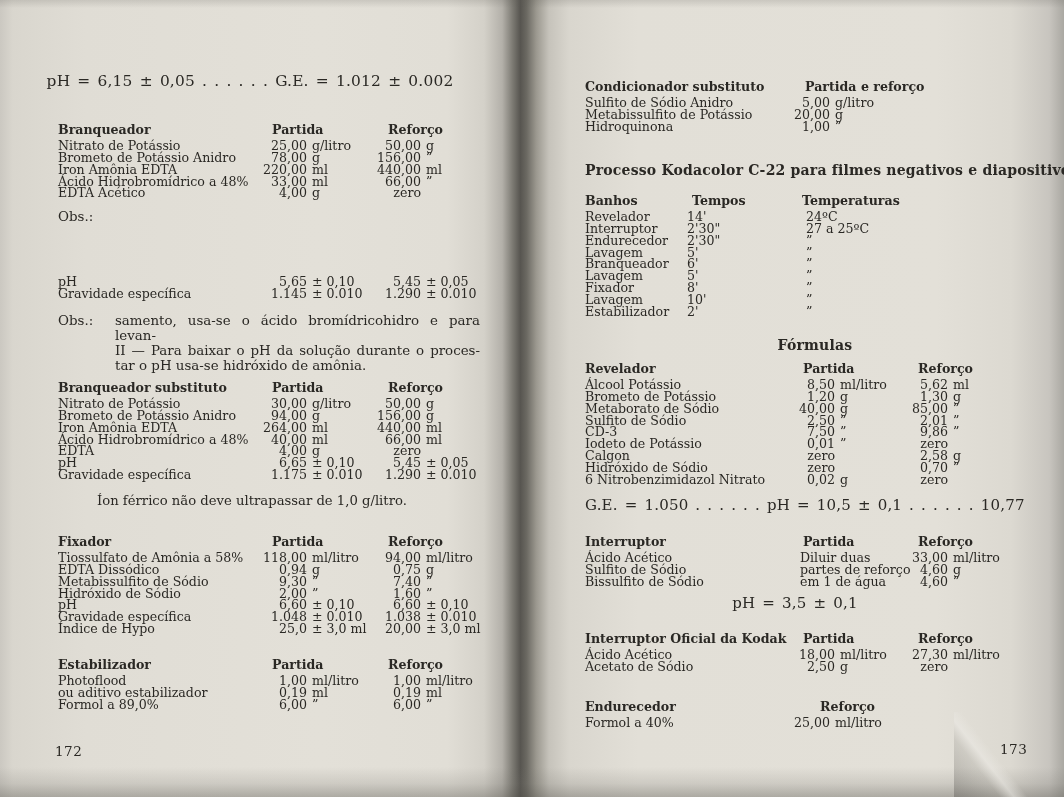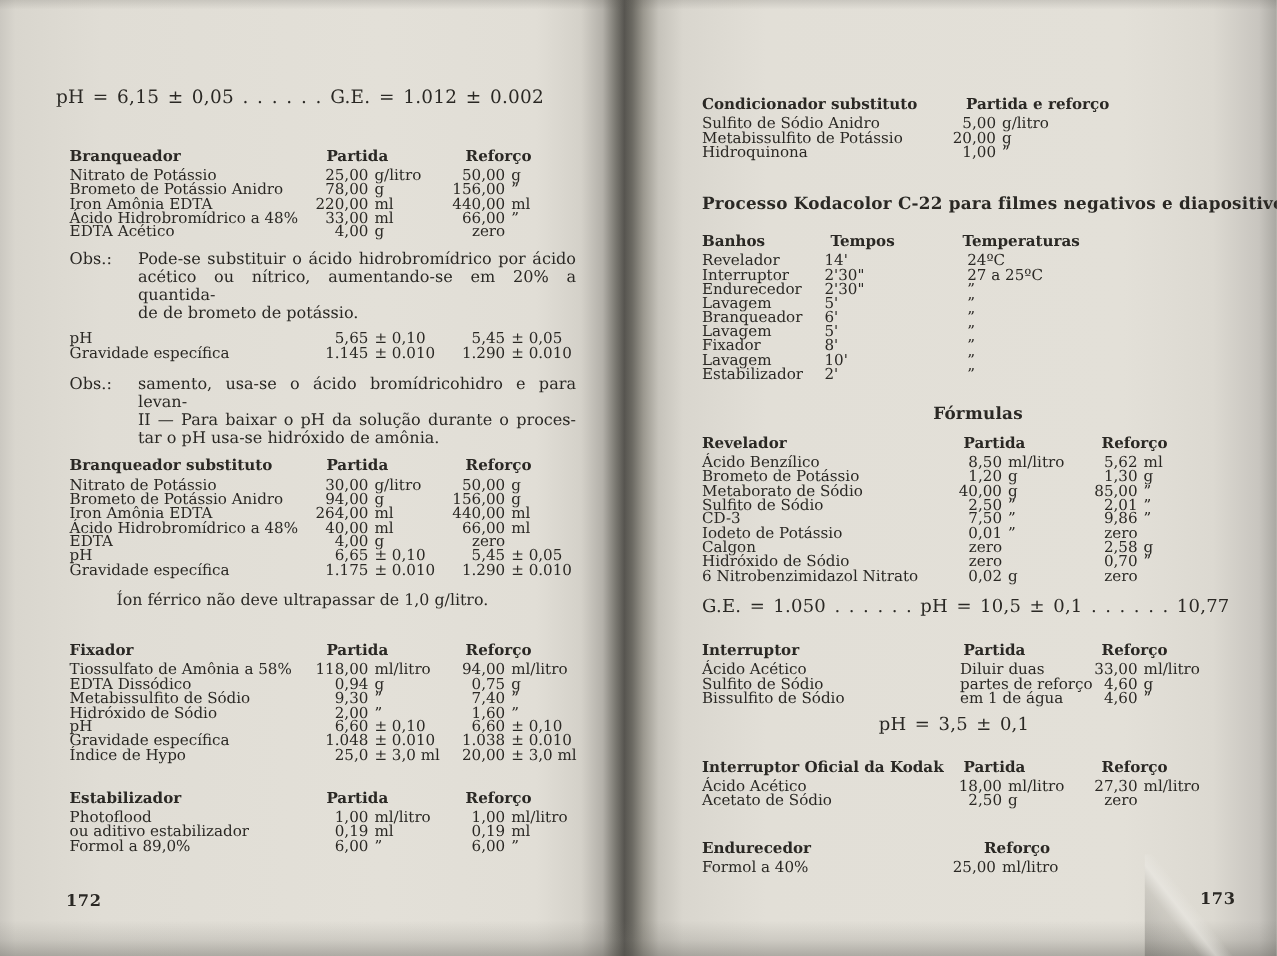--- a/index.html
+++ b/index.html
@@ -67,21 +67,21 @@
   
   .obs{display:grid;grid-template-columns:57px 365px;font-size:13.4px;}
   .obs-prefix{}
   .obs-text div{line-height:15px;white-space:normal;}
   .jline{text-align:justify;text-align-last:justify;}
   
   .eq{font-size:15.4px;letter-spacing:.2px;word-spacing:2px;text-align:center;}
   .heading{font-weight:700;font-size:14px;letter-spacing:.2px;}
   .centerline{text-align:center;}
   .note{font-size:13.2px;}
-  .pagenum{font-size:13.5px;letter-spacing:.5px;font-weight:bold;}
+  .pagenum{font-size:13.5px;letter-spacing:.5px;}
 </style>
 </head>
 <body>
 
 <div class="scan">
 
   <div class="page left">
 
     <div class="sec eq" style="left:40px;top:72px;width:420px;">pH = 6,15 ± 0,05 . . . . . . G.E. = 1.012 ± 0.002</div>
 
@@ -143,25 +143,20 @@
           </span>
           <span class="cell c1">
             <span class="n">zero</span>
             <span class="u"></span>
           </span>
         </div>
       </section>
 
     <section class="sec obs" style="left:58px;top:209px;width:425px;">
       <span class="obs-prefix">Obs.:</span>
-      <div class="obs-text">
-        <div class="jline">Pode-se substituir o ácido hidrobromídrico por ácido</div>
-        <div class="jline">acético ou nítrico, aumentando-se em 20% a quantida-</div>
-        <div>de de brometo de potássio.</div>
-      </div>
     </section>
 
     <section class="sec tbl t-left" style="left:58px;top:276px;width:440px;">
         <div class="row">
           <span class="lbl">pH</span>
           <span class="cell c0">
             <span class="n">5,65</span>
             <span class="u">± 0,10</span>
           </span>
           <span class="cell c1">
@@ -494,21 +489,21 @@
 
     <div class="sec heading centerline" style="left:45px;top:337px;width:460px;">Fórmulas</div>
 
     <section class="sec tbl t-dev" style="left:45px;top:363px;width:460px;">
       <div class="row head">
         <span class="lbl">Revelador</span>
         <span class="hd c0">Partida</span>
         <span class="hd c1">Reforço</span>
       </div>
     <div class="row">
-          <span class="lbl">Ácido Benzílico</span>
+          <span class="lbl">Álcool Potássio</span>
           <span class="cell c0">
             <span class="n">8,50</span>
             <span class="u">ml/litro</span>
           </span>
           <span class="cell c1">
             <span class="n">5,62</span>
             <span class="u">ml</span>
           </span>
         </div>
         <div class="row">

